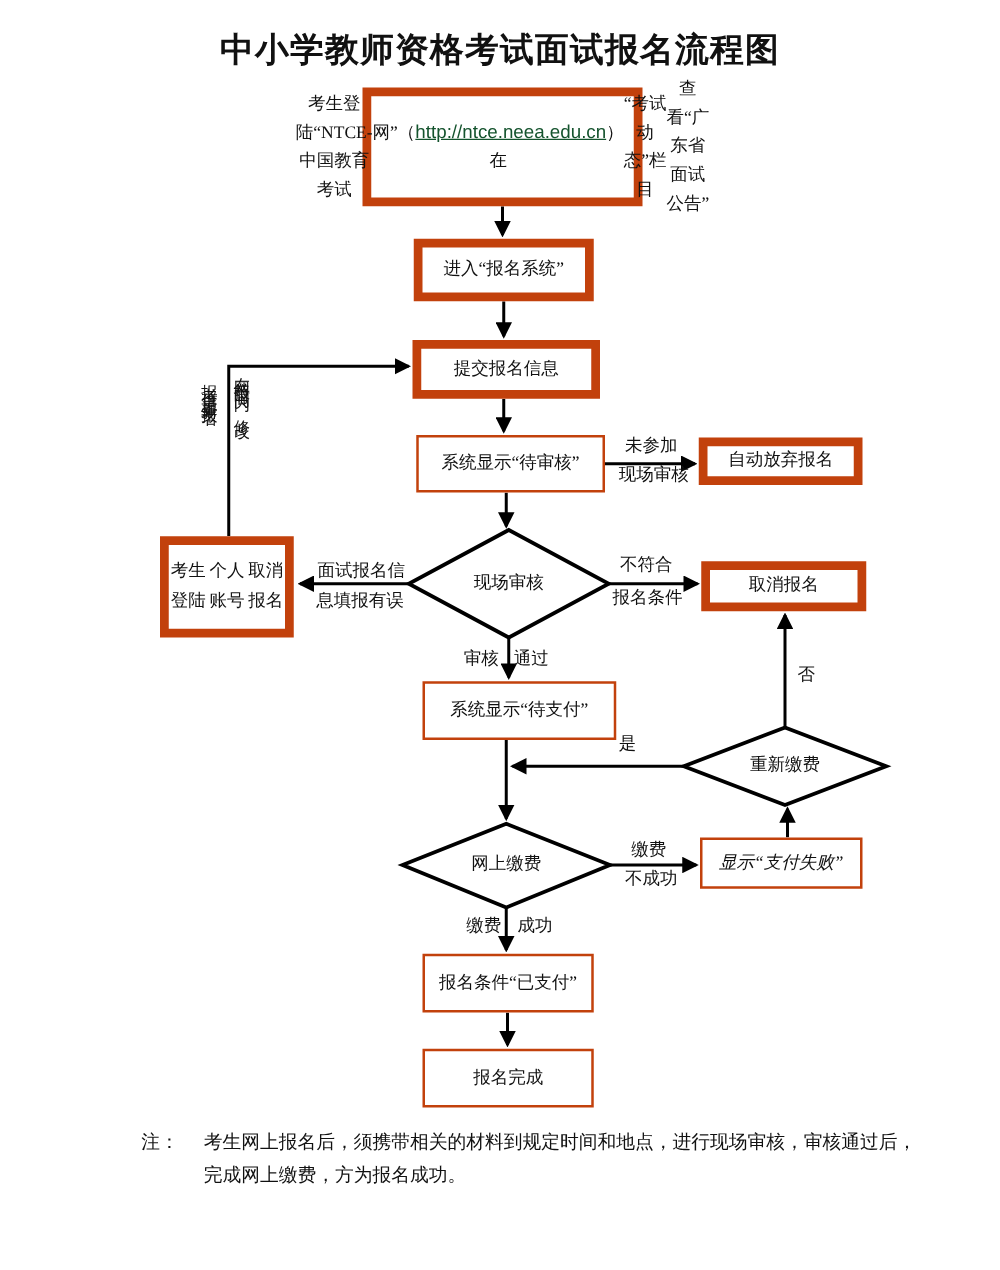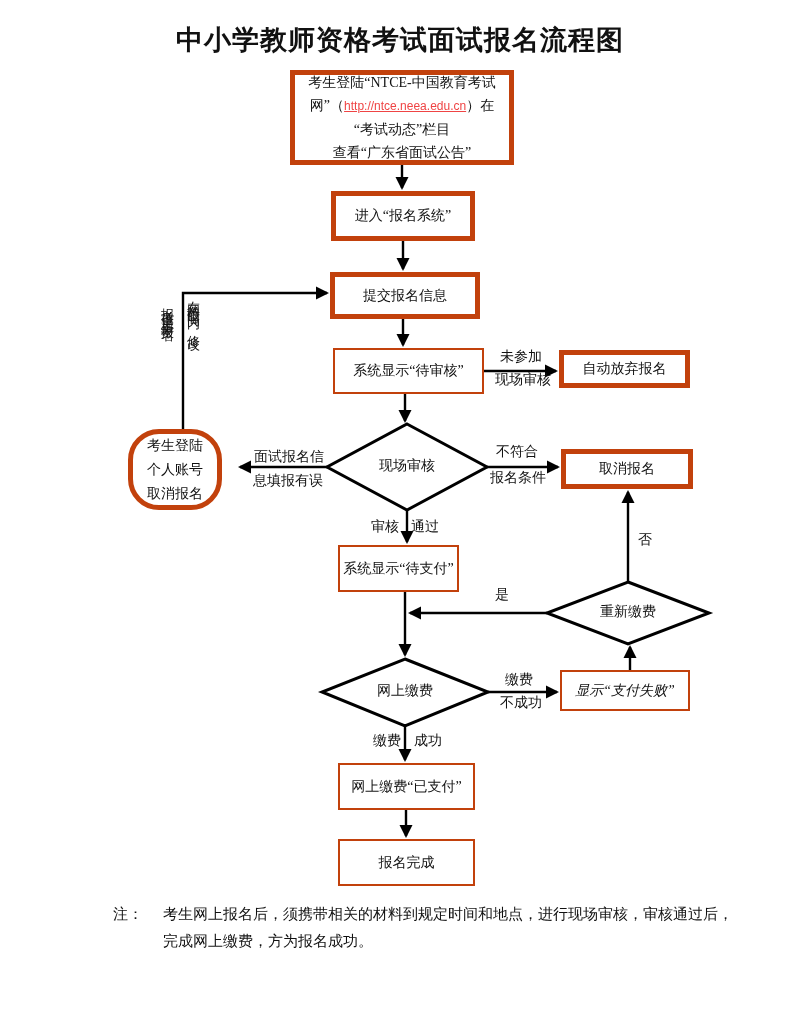--- a/index.html
+++ b/index.html
@@ -1,36 +1,36 @@
 <!DOCTYPE html>
 <html><head>
 <meta charset="utf-8">
 <style>
   html,body{margin:0;padding:0;background:#fff;}
   #page{position:relative;width:800px;height:1016px;background:#ffffff;overflow:hidden;
         font-family:"Liberation Serif","DejaVu Serif",serif;color:#111;}
   #wires{position:absolute;left:0;top:0;z-index:1;}
   .title{position:absolute;left:0;top:22px;width:800px;text-align:center;
          font-size:27px;font-weight:bold;letter-spacing:1px;z-index:2;}
-  .box{position:absolute;box-sizing:border-box;background:#fff;border:5px solid #c2410c;
-       display:flex;flex-direction:column;align-items:center;justify-content:center;
+  .box{position:absolute;box-sizing:border-box;background:#fff;border:7px solid #c2410c;
+       display:flex;flex-direction:row;align-items:center;justify-content:center;
        text-align:center;font-size:14px;line-height:22px;z-index:2;}
   .box.thin{border-width:2px;}
   .b1{left:290px;top:70px;width:224px;height:95px;line-height:23px;}
   .b2{left:331px;top:191px;width:144px;height:50px;}
   .b3{left:330px;top:272px;width:150px;height:47px;}
   .b4{left:333px;top:348px;width:151px;height:46px;}
   .b5{left:559px;top:350px;width:131px;height:38px;}
-  .b6{left:128px;top:429px;width:94px;height:81px;line-height:24px;border-radius:31px;}
+  .b6{left:128px;top:429px;width:107px;height:81px;line-height:24px;}
   .b7{left:561px;top:449px;width:132px;height:40px;}
-  .b8{left:338px;top:545px;width:121px;height:47px;}
+  .b8{left:338px;top:545px;width:155px;height:47px;}
   .b9{left:560px;top:670px;width:130px;height:41px;font-style:italic;}
   .b10{left:338px;top:763px;width:137px;height:47px;}
   .b11{left:338px;top:839px;width:137px;height:47px;}
-  .link{color:#ef4444;text-decoration:underline;font-family:"Liberation Sans","DejaVu Sans",sans-serif;font-size:12px;text-align:center;}
+  .link{color:#14532d;text-decoration:underline;font-family:"Liberation Sans","DejaVu Sans",sans-serif;font-size:15px;text-align:center;}
   .dlabel,.elabel{position:absolute;transform:translate(-50%,-50%);white-space:nowrap;
         font-size:14px;z-index:3;}
   .vtext{position:absolute;writing-mode:vertical-rl;text-orientation:upright;
         font-size:13px;letter-spacing:3px;z-index:3;}
   .vright{left:184px;top:291px;}
   .vleft{left:158px;top:297px;}
   .note{position:absolute;left:113px;top:901px;width:660px;display:flex;
         font-size:15px;line-height:27px;z-index:2;}
   .note-prefix{width:50px;flex:0 0 50px;}
 </style>
@@ -86,21 +86,21 @@
 
   <div class="box b6">
     <div>考生登陆</div>
     <div>个人账号</div>
     <div>取消报名</div>
   </div>
 
   <div class="box b7">取消报名</div>
   <div class="box b8 thin">系统显示“待支付”</div>
   <div class="box b9 thin">显示“支付失败”</div>
-  <div class="box b10 thin">网上缴费“已支付”</div>
+  <div class="box b10 thin">报名条件“已支付”</div>
   <div class="box b11 thin">报名完成</div>
 
   <span class="dlabel" style="left:407px;top:466px;">现场审核</span>
   <span class="dlabel" style="left:628px;top:612px;">重新缴费</span>
   <span class="dlabel" style="left:405px;top:691px;">网上缴费</span>
 
   <span class="elabel" style="left:521px;top:357px;">未参加</span>
   <span class="elabel" style="left:523px;top:380px;">现场审核</span>
   <span class="elabel" style="left:289px;top:457px;">面试报名信</span>
   <span class="elabel" style="left:288px;top:481px;">息填报有误</span>

